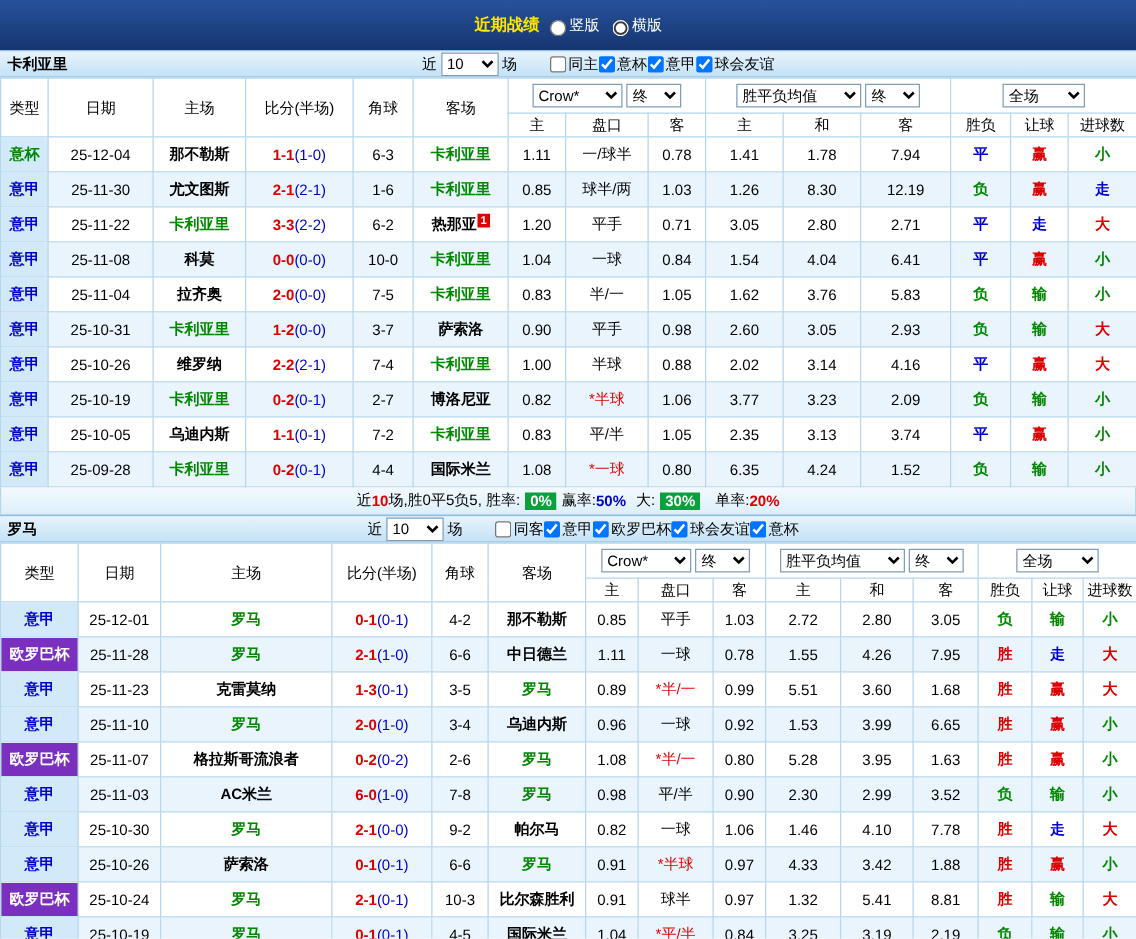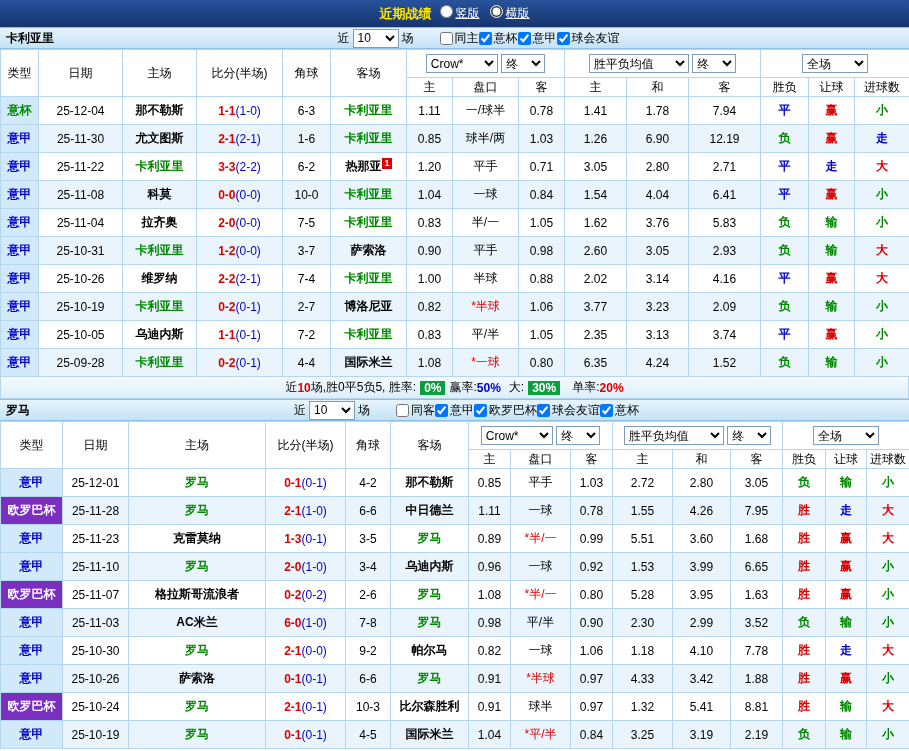--- a/index.html
+++ b/index.html
@@ -4,25 +4,25 @@
 <style>
   * { box-sizing: border-box; margin: 0; padding: 0; }
   html,body { background:#fff; }
   body {
     width: 909px; height: 751px; overflow: hidden;
     font-family: "Liberation Sans", "DejaVu Sans", sans-serif;
     font-size: 12px; color: #000;
   }
   
   .topbar {
-    height: 27px; background: linear-gradient(#27529b, #16356f);
+    height: 40px; background: linear-gradient(#27529b, #16356f);
     display: flex; align-items: center; justify-content: center; gap: 8px; color:#fff;
   }
   .topbar .title { color: #ffe400; font-weight: bold; font-size: 13px; }
-  .vopt { display: inline-flex; align-items: flex-start; gap: 3px; color:#fff; cursor: pointer; text-decoration: underline; }
+  .vopt { display: inline-flex; align-items: flex-end; gap: 3px; color:#fff; cursor: pointer; }
   .vopt input { width: 13px; height: 13px; accent-color:#fff; }
   
   .secbar {
     height: 22px; background: linear-gradient(#e7f4fc, #c4e2f6);
     border-top: 1px solid #8fc0e2; border-bottom: 1px solid #8fc0e2;
     display: flex; align-items: center; padding: 0 6px;
   }
   .tname-hdr { font-weight: bold; }
   .filters { display: flex; align-items: center; gap: 3px; margin: 0 auto; }
   .cbx-wrap { display: inline-flex; align-items: center; gap: 0; margin-left: 23px; }
@@ -197,21 +197,21 @@
     <td class="c-type ty-blue"><span class="type-txt ty-blue">意甲</span></td>
     <td class="c-date">25-11-30</td>
     <td class="c-team"><span class="tname">尤文图斯</span></td>
     <td class="c-score"><span class="sc">2-1</span><span class="half">(2-1)</span></td>
     <td class="c-corner">1-6</td>
     <td class="c-team"><span class="tname team-self">卡利亚里</span></td>
     <td class="c-num">0.85</td>
     <td class="c-num hcap">球半/两</td>
     <td class="c-num">1.03</td>
     <td class="c-num">1.26</td>
-    <td class="c-num">6.90</td>
+    <td class="c-num">8.30</td>
     <td class="c-num">12.19</td>
     <td class="res c-green">负</td>
     <td class="res c-red">赢</td>
     <td class="res c-blue">走</td>
   </tr>
 
   <tr class="mrow">
     <td class="c-type ty-blue"><span class="type-txt ty-blue">意甲</span></td>
     <td class="c-date">25-11-22</td>
     <td class="c-team"><span class="tname team-self">卡利亚里</span></td>
@@ -567,21 +567,21 @@
   <tr class="mrow">
     <td class="c-type ty-blue"><span class="type-txt ty-blue">意甲</span></td>
     <td class="c-date">25-10-30</td>
     <td class="c-team"><span class="tname team-self">罗马</span></td>
     <td class="c-score"><span class="sc">2-1</span><span class="half">(0-0)</span></td>
     <td class="c-corner">9-2</td>
     <td class="c-team"><span class="tname">帕尔马</span></td>
     <td class="c-num">0.82</td>
     <td class="c-num hcap">一球</td>
     <td class="c-num">1.06</td>
-    <td class="c-num">1.18</td>
+    <td class="c-num">1.46</td>
     <td class="c-num">4.10</td>
     <td class="c-num">7.78</td>
     <td class="res c-red">胜</td>
     <td class="res c-blue">走</td>
     <td class="res c-red">大</td>
   </tr>
 
   <tr class="mrow">
     <td class="c-type ty-blue"><span class="type-txt ty-blue">意甲</span></td>
     <td class="c-date">25-10-26</td>

